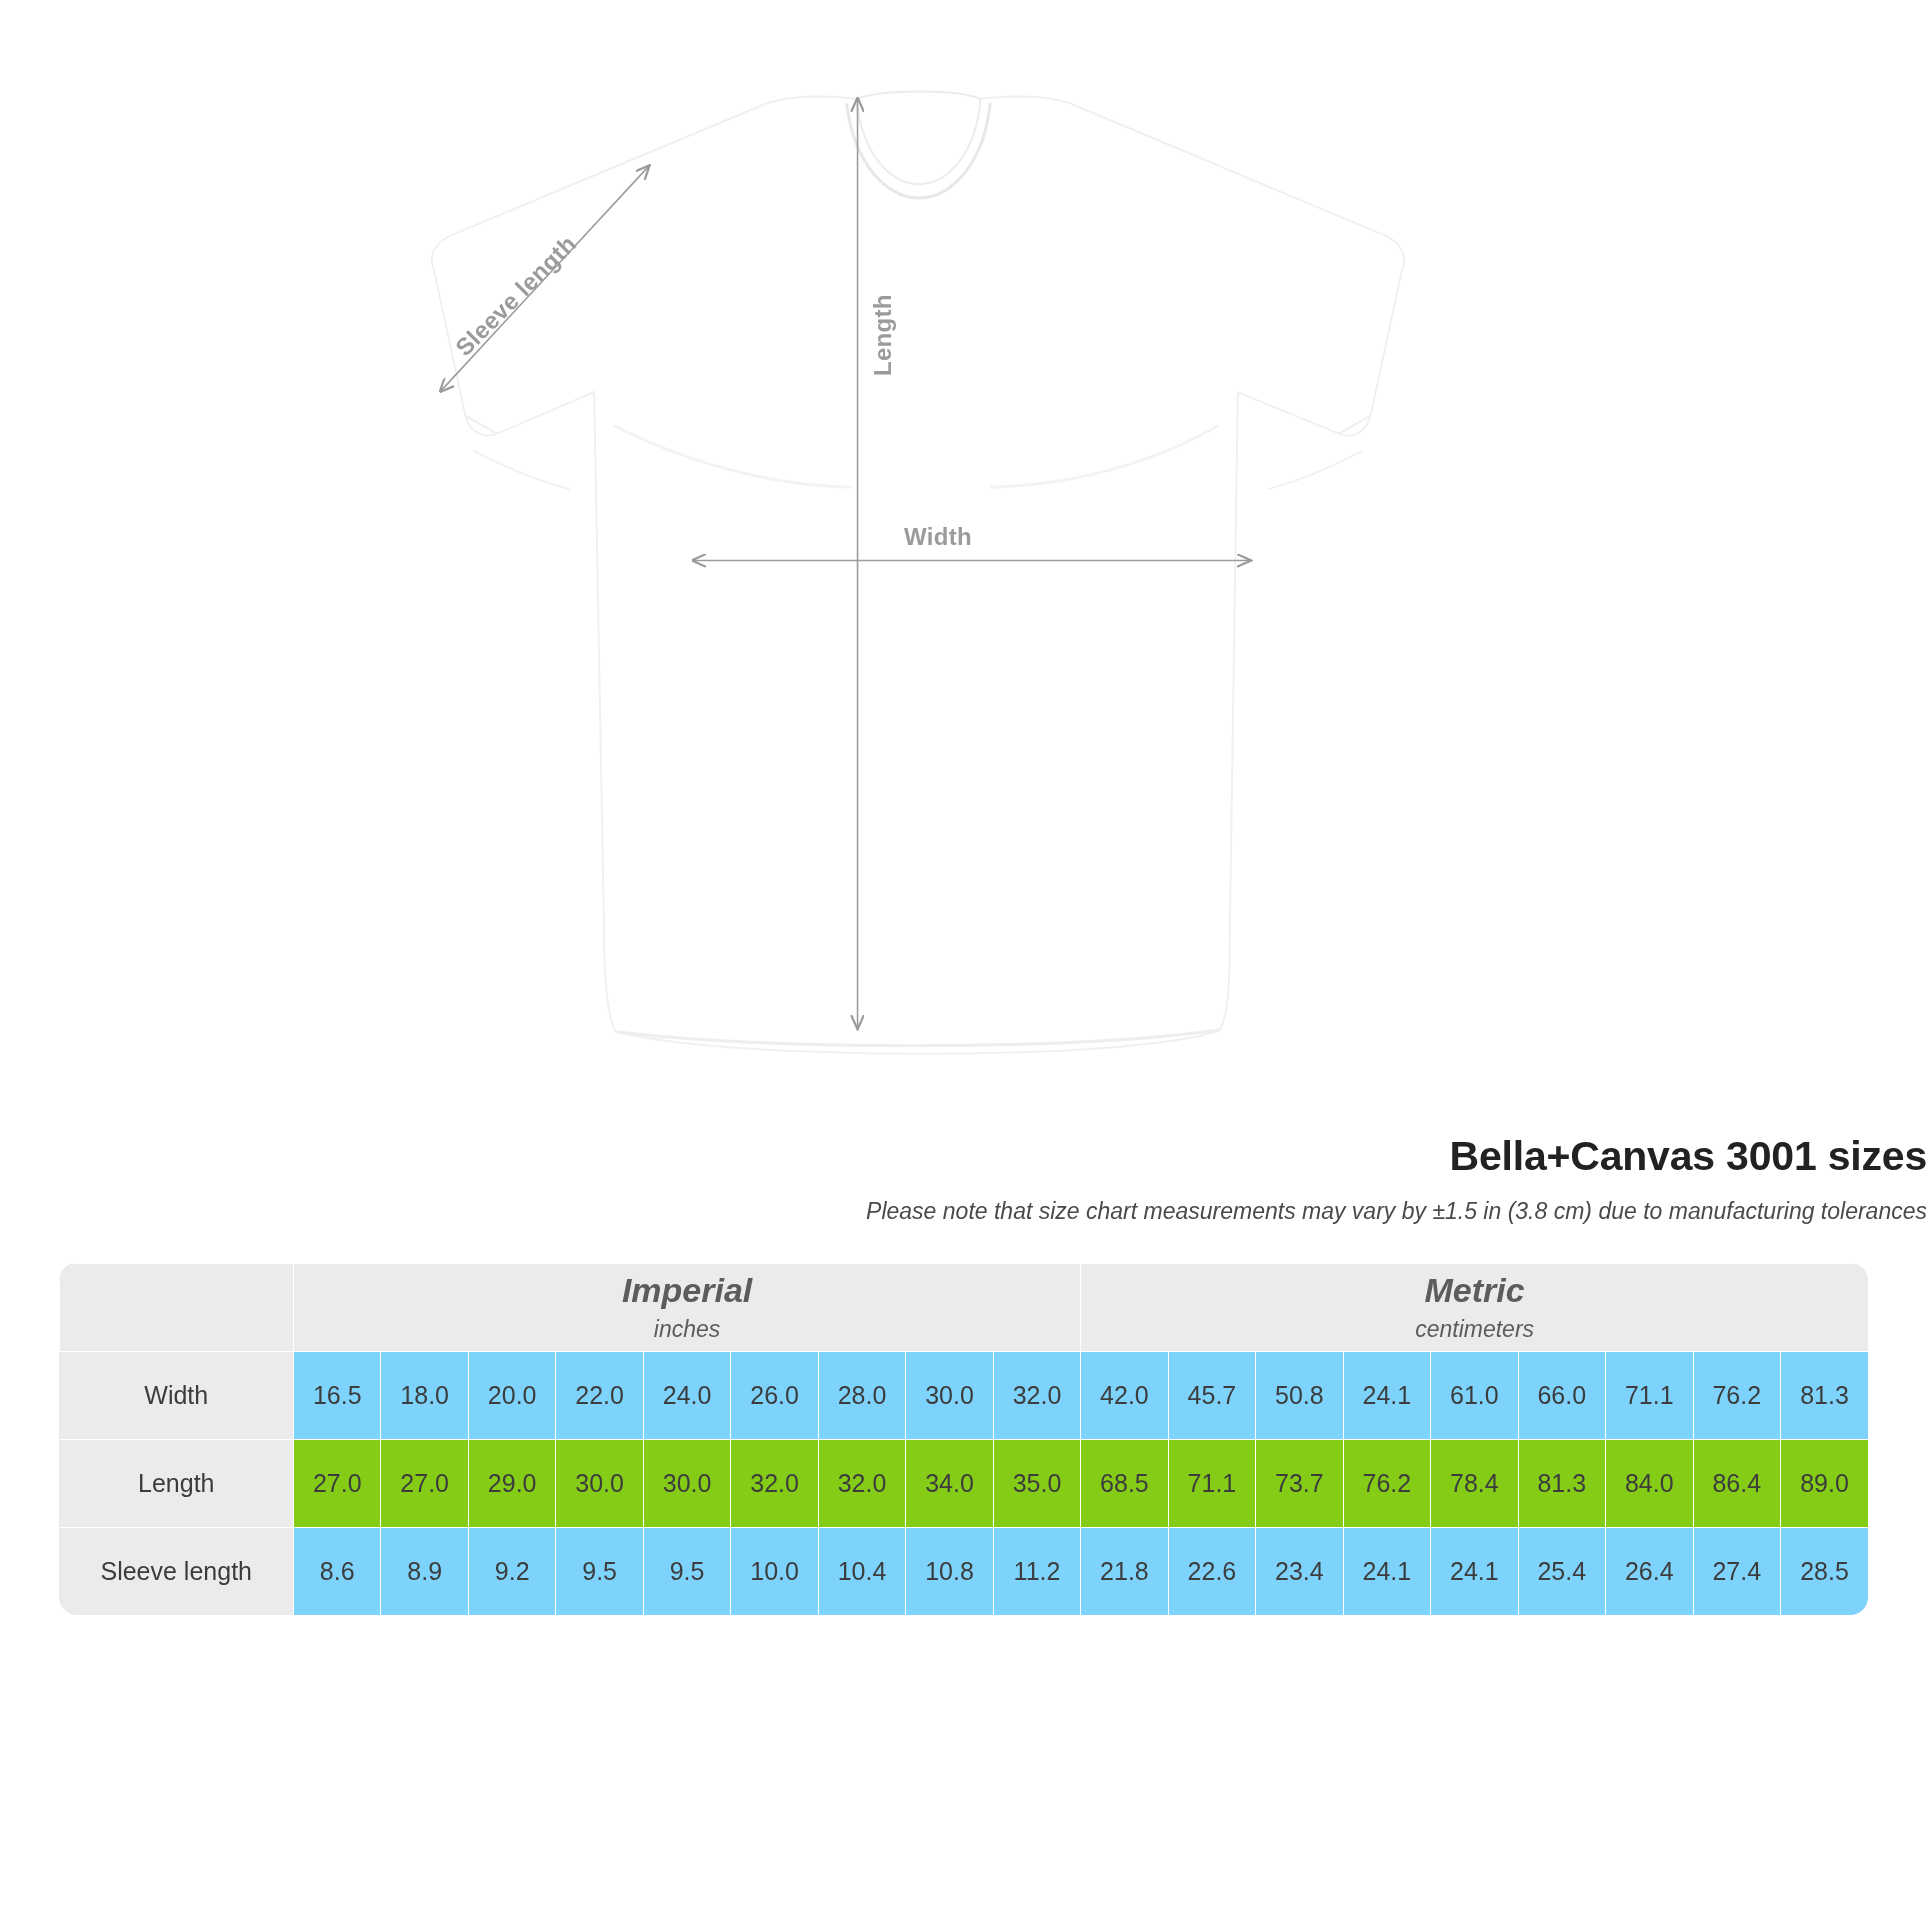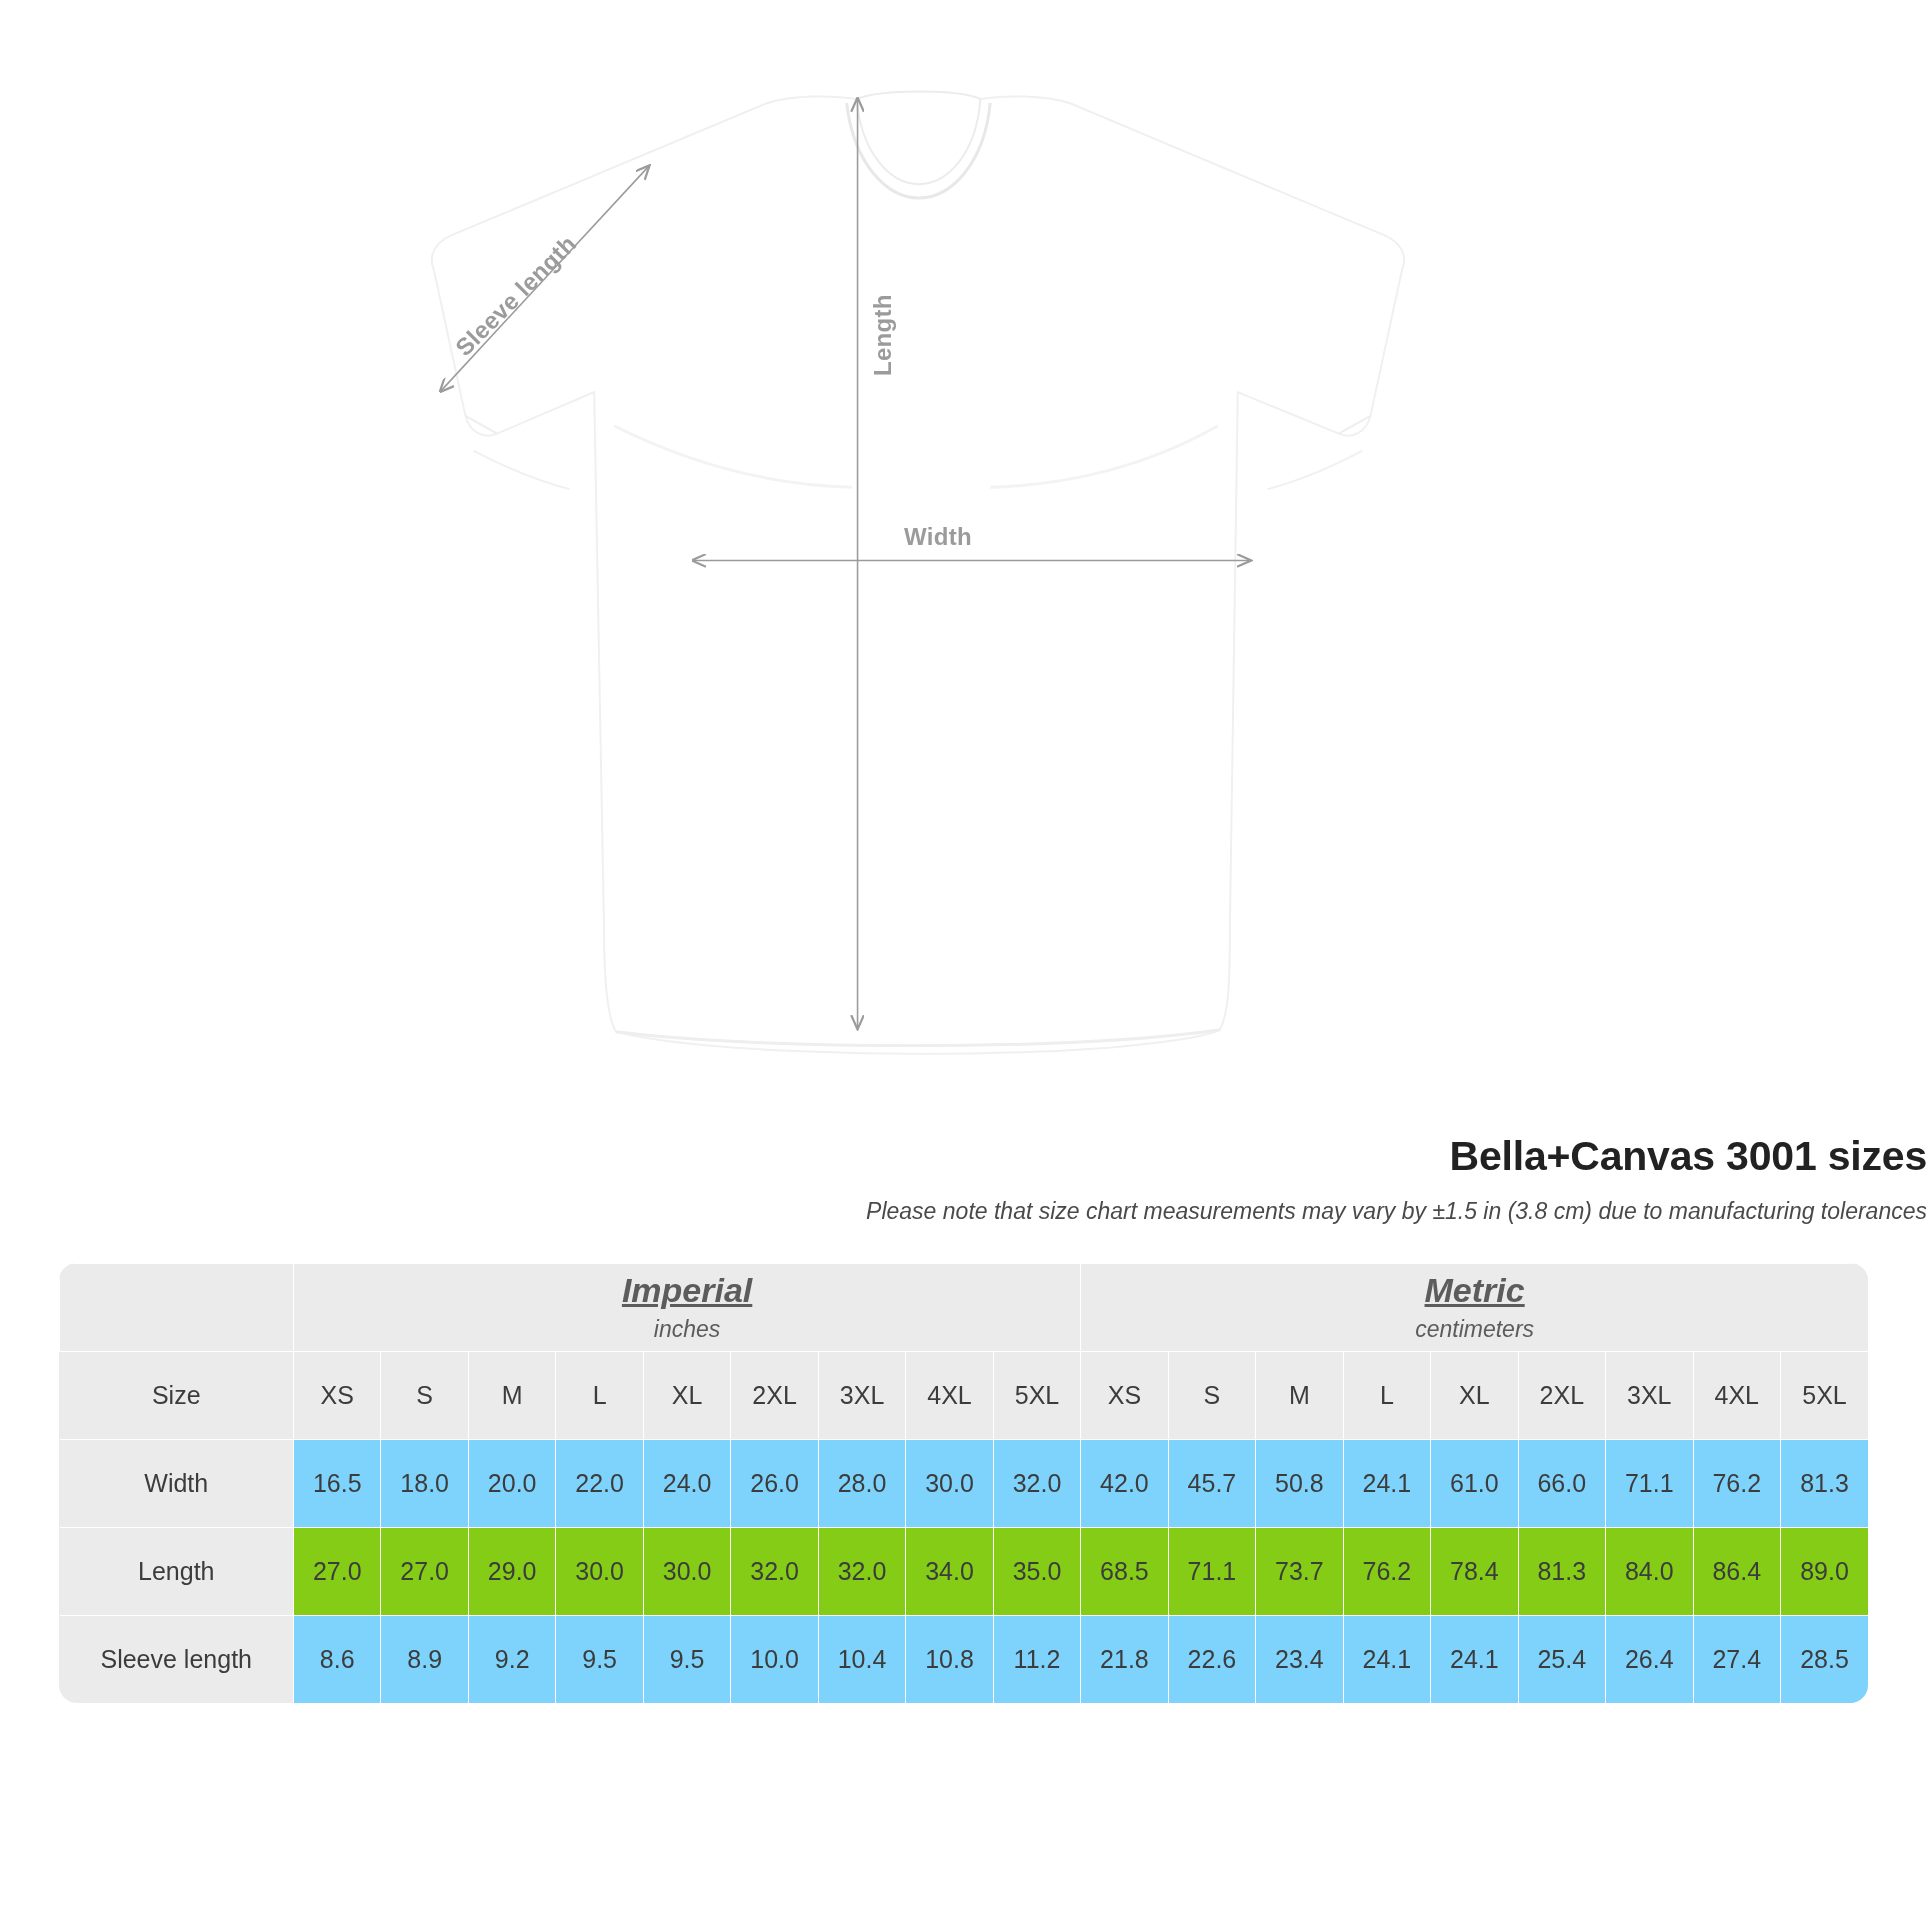--- a/index.html
+++ b/index.html
@@ -96,21 +96,20 @@
     background: #ebebeb;
     height: 149px;
     vertical-align: middle;
   }
   .unit-system {
     font-size: 34px;
     font-style: italic;
     font-weight: bold;
     color: #5c5c5c;
     line-height: 1.25;
-    text-decoration: underline;
   }
   .unit-name {
     font-size: 23px;
     font-style: italic;
     color: #5c5c5c;
     line-height: 1.5;
   }
   .row-head {
     background: #ebebeb;
     font-weight: bold;
@@ -204,41 +203,20 @@
           <td class="first-col"></td>
           <td colspan="9">
             <div class="unit-system">Imperial</div>
             <div class="unit-name">inches</div>
           </td>
           <td colspan="9" class="last-col">
             <div class="unit-system">Metric</div>
             <div class="unit-name">centimeters</div>
           </td>
         </tr>
-        <tr class="size-row">
-          <td class="row-head first-col">Size</td>
-          <td>XS</td>
-          <td>S</td>
-          <td>M</td>
-          <td>L</td>
-          <td>XL</td>
-          <td>2XL</td>
-          <td>3XL</td>
-          <td>4XL</td>
-          <td>5XL</td>
-          <td>XS</td>
-          <td>S</td>
-          <td>M</td>
-          <td>L</td>
-          <td>XL</td>
-          <td>2XL</td>
-          <td>3XL</td>
-          <td>4XL</td>
-          <td class="last-col">5XL</td>
-        </tr>
         <tr class="band-light">
           <td class="row-head first-col">Width</td>
           <td>16.5</td>
           <td>18.0</td>
           <td>20.0</td>
           <td>22.0</td>
           <td>24.0</td>
           <td>26.0</td>
           <td>28.0</td>
           <td>30.0</td>

